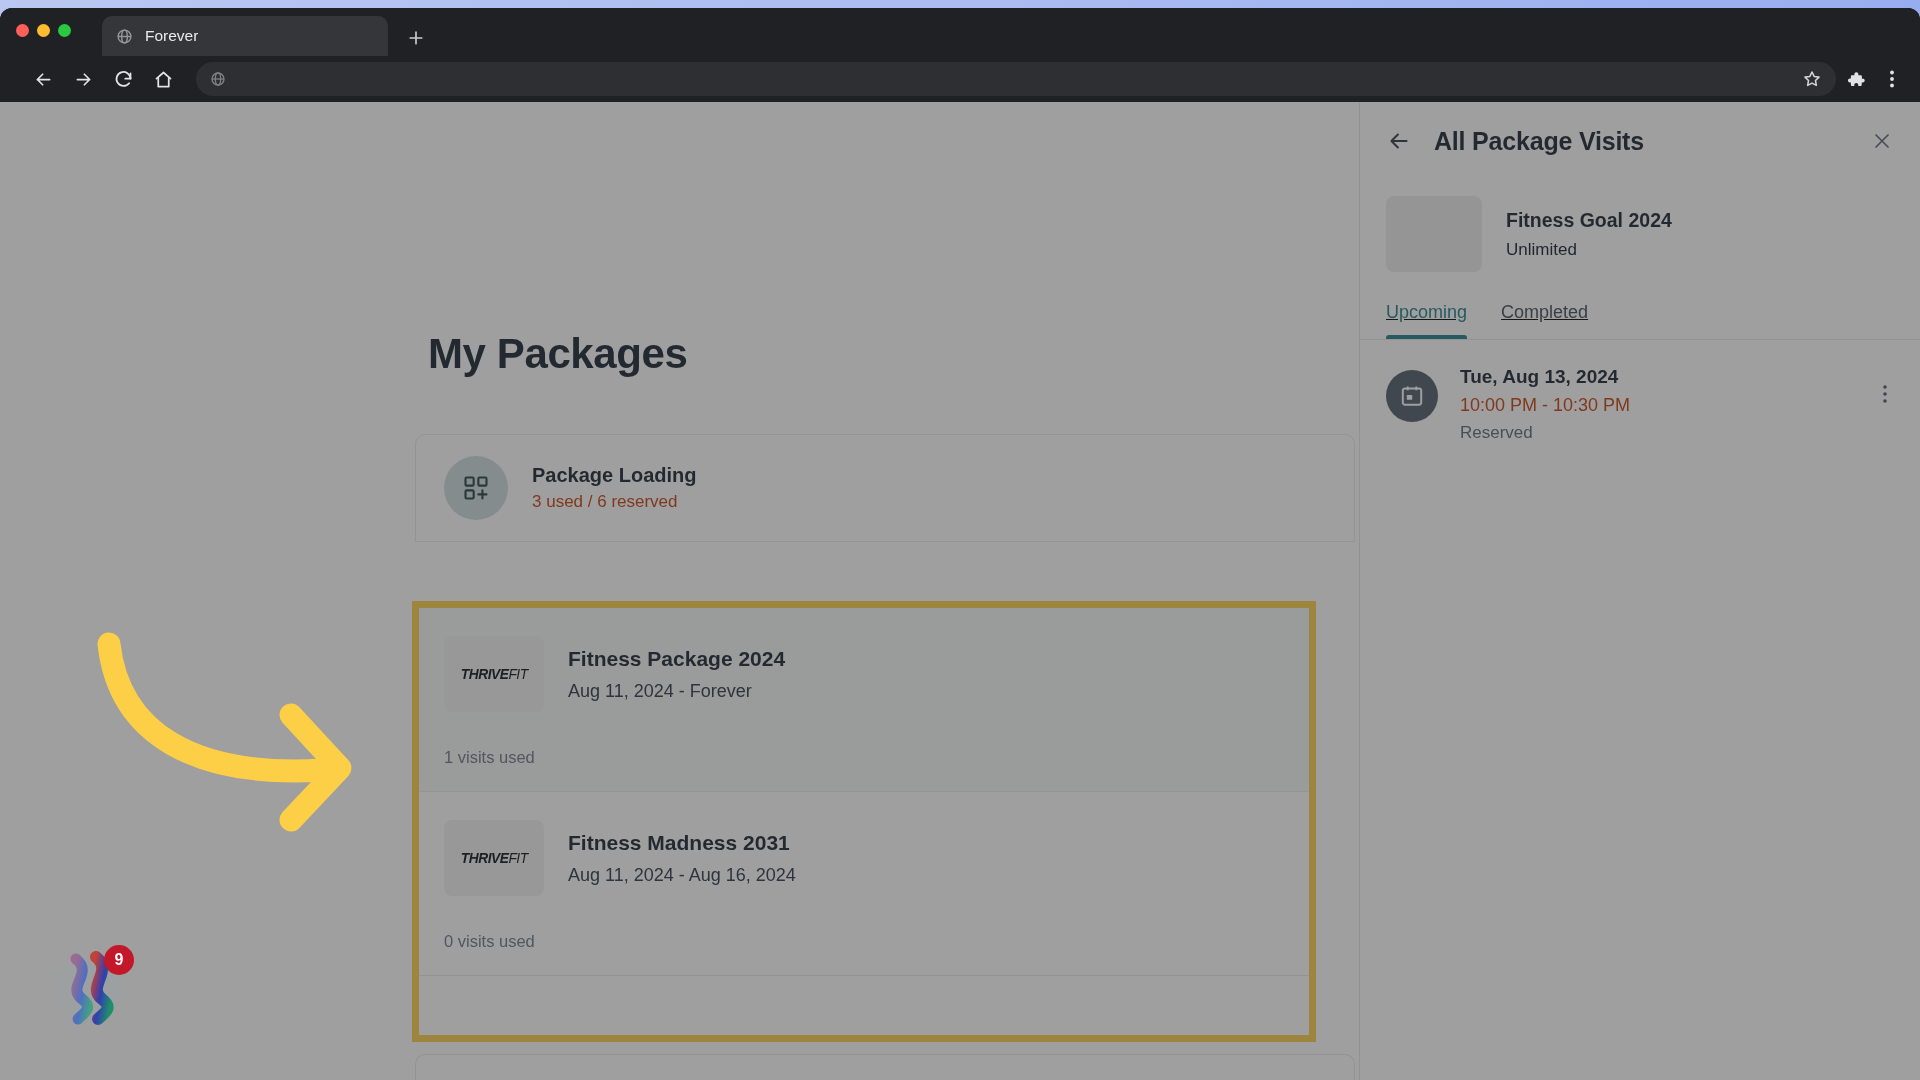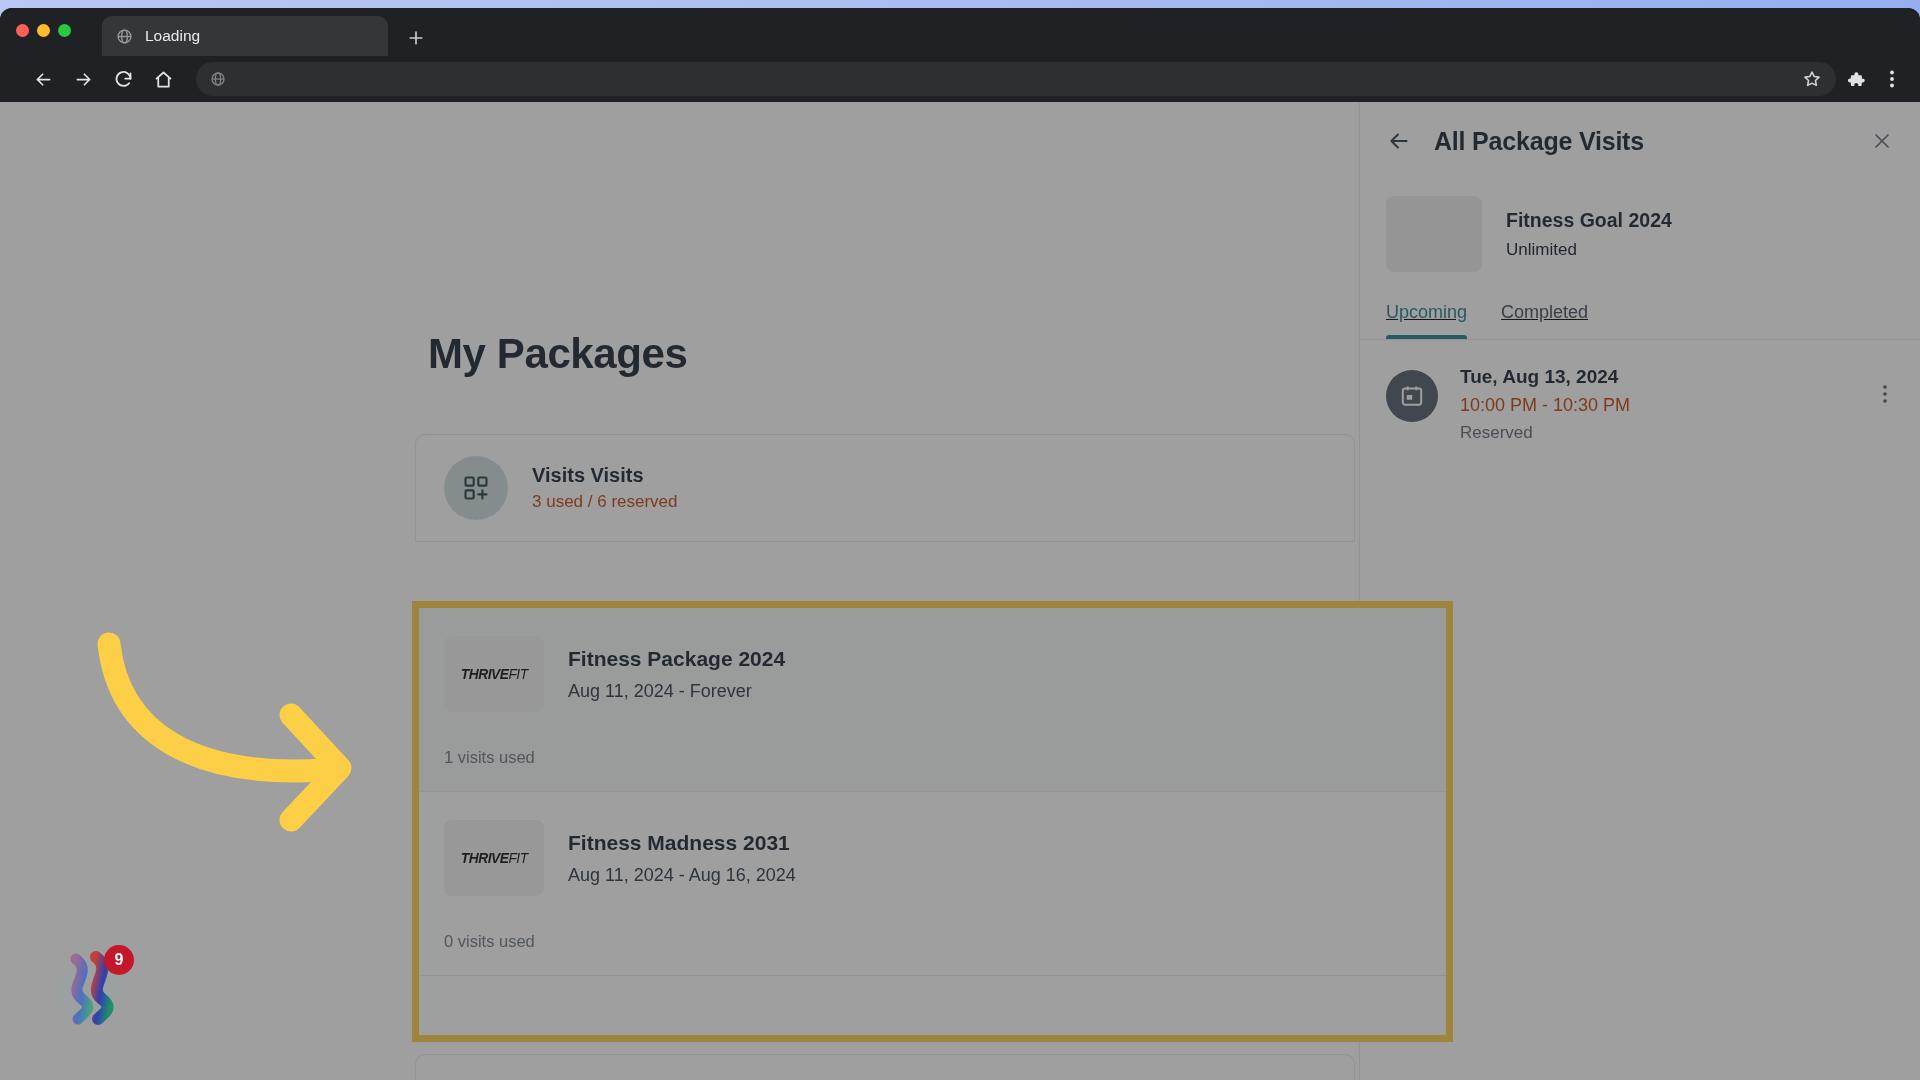--- a/index.html
+++ b/index.html
@@ -152,21 +152,21 @@
   #package-visits-title {
     font-size: 20px; font-weight: 700; color: #16212e;
     margin-bottom: 5px;
   }
   #package-visits-sub { font-size: 17px; color: #c2410c; }
 
   
   #packages-highlight {
     position: absolute;
     left: 412px; top: 499px;
-    width: 1041px; height: 441px;
+    width: 904px; height: 441px;
     border: 7px solid #fccf46;
     background: #ffffff;
     z-index: 20;
   }
   .package-row {
     position: relative;
     background: #fff;
     padding: 28px 0 0 0;
   }
   .package-row.shaded { background: #f6f7f8; }
@@ -331,21 +331,21 @@
       <span class="traffic-dot tl-yellow"></span>
       <span class="traffic-dot tl-green"></span>
     </div>
 
     <div id="active-tab">
       <svg id="tab-favicon" viewBox="0 0 24 24" fill="none" stroke="#cfd2d6" stroke-width="2">
         <circle cx="12" cy="12" r="9"></circle>
           <ellipse cx="12" cy="12" rx="4" ry="9"></ellipse>
           <path d="M3 12h18"></path>
       </svg>
-      <span id="tab-title">Loading</span>
+      <span id="tab-title">Forever</span>
     </div>
 
     <svg id="new-tab-button" viewBox="0 0 24 24" fill="none" stroke="currentColor" stroke-width="2" stroke-linecap="round">
       <path d="M12 5v14M5 12h14"></path>
     </svg>
   </div>
 
   <div id="toolbar">
     <div class="nav-btn" id="nav-back">
       <svg width="21" height="21" viewBox="0 0 24 24" fill="none" stroke="currentColor" stroke-width="2" stroke-linecap="round" stroke-linejoin="round">
@@ -400,21 +400,21 @@
       <div id="package-visits-card">
         <div id="package-visits-avatar">
           <svg width="28" height="28" viewBox="0 0 24 24" fill="none" stroke="currentColor" stroke-width="1.8" stroke-linecap="round">
             <rect x="3" y="3" width="7" height="7" rx="1"></rect>
             <rect x="14" y="3" width="7" height="7" rx="1"></rect>
             <rect x="3" y="14" width="7" height="7" rx="1"></rect>
             <path d="M17.5 14v7M14 17.5h7"></path>
           </svg>
         </div>
         <div>
-          <div id="package-visits-title">Visits Visits</div>
+          <div id="package-visits-title">Package Loading</div>
           <div id="package-visits-sub">3 used / 6 reserved</div>
         </div>
       </div>
 
       <div id="packages-highlight">
 
         <div class="package-row shaded">
           <div class="package-head">
             <div class="brand-tile">
               <span class="brand-logo"><span>THRIVE</span><em>FIT</em></span>

